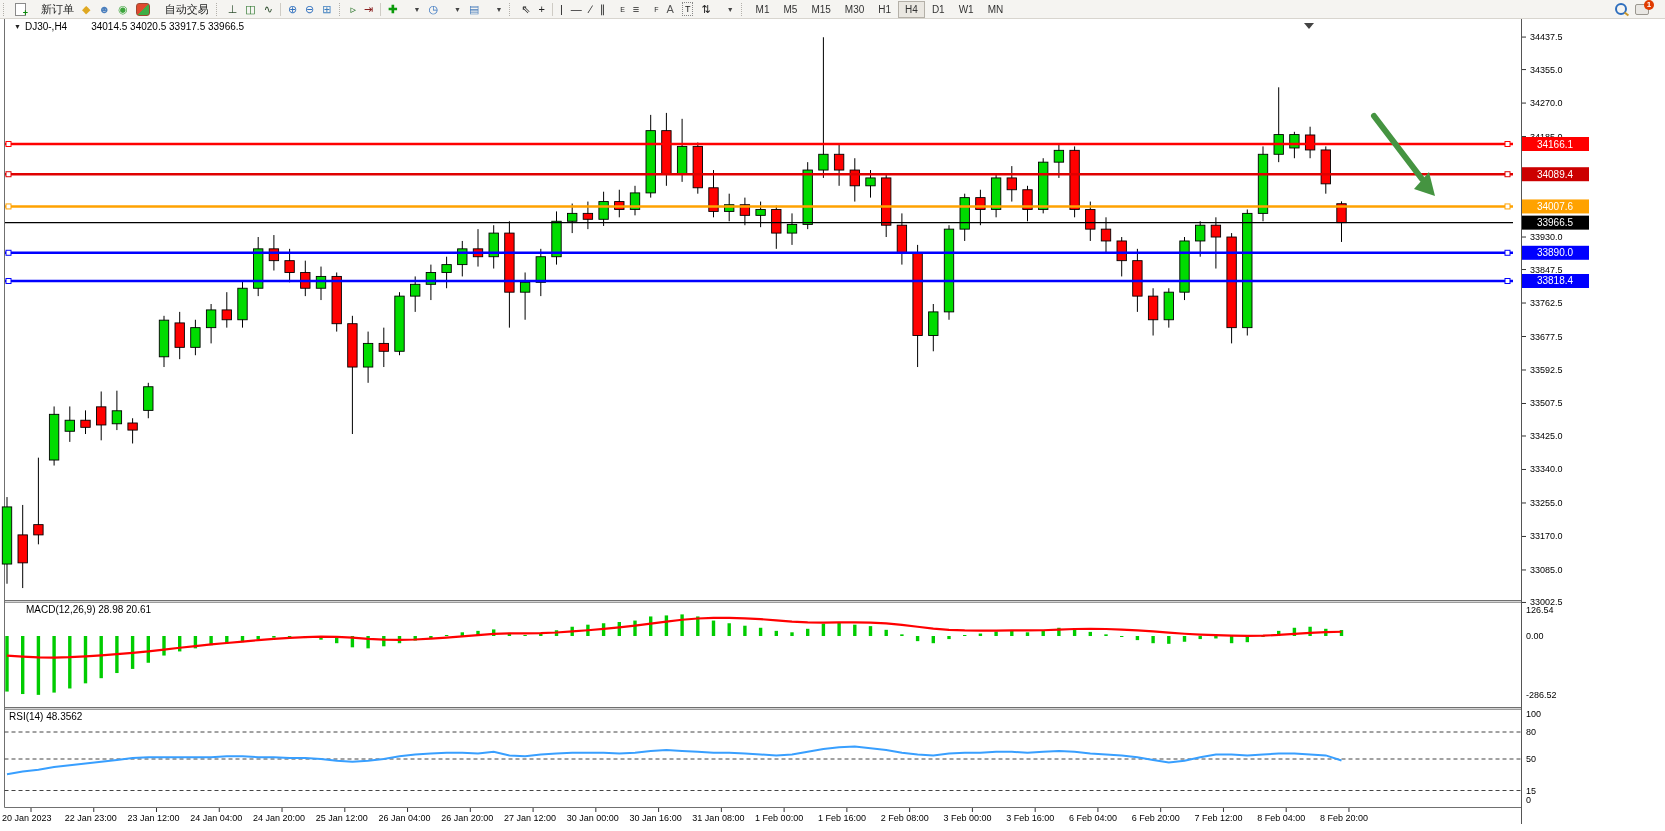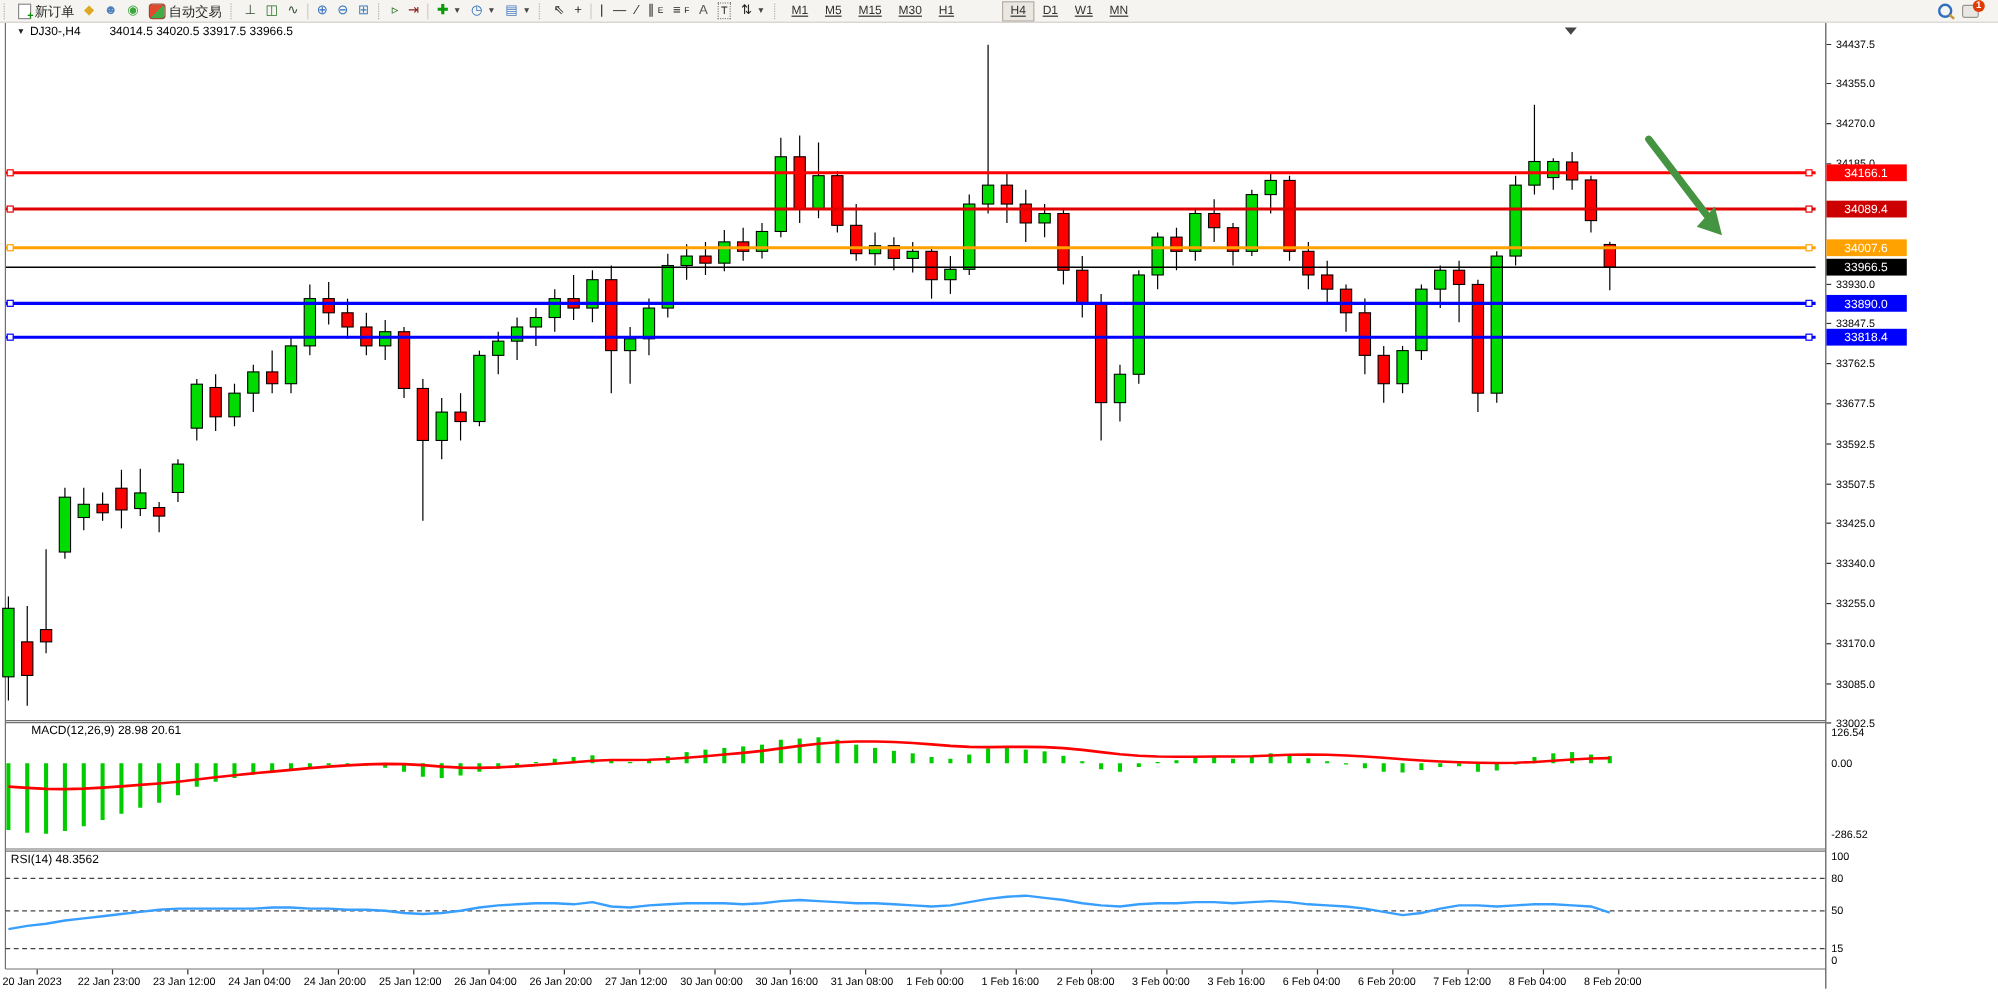--- a/index.html
+++ b/index.html
@@ -1,27 +1,27 @@
 <!DOCTYPE html>
 <html><head>
 <meta charset="utf-8">
 <style>
   html,body{margin:0;padding:0;width:1665px;height:831px;overflow:hidden;
     font-family:"Liberation Sans",sans-serif;background:#fff;}
   
   .toolbar{position:absolute;top:0;left:0;width:1665px;height:18px;background:#f5f4f1;
     border-bottom:1px solid #d8d5cf;display:flex;align-items:center;font-size:11px;color:#222;
     white-space:nowrap;z-index:5;}
-  .tbtn{height:16px;display:inline-flex;align-items:center;padding:0 3px;gap:3px;cursor:default;border:1px solid transparent;}
+  .tbtn{height:16px;display:inline-flex;align-items:center;padding:0 3px;gap:15px;cursor:default;border:1px solid transparent;}
   .sep{width:1px;height:13px;background:#cfccc5;margin:0 3px;flex:none;}
   .grip{width:4px;height:13px;border-left:1px dotted #b3b0aa;margin:0 3px;flex:none;}
   .ic{font-size:11px;line-height:12px;display:inline-block;}
   .caret{font-size:7px;color:#444;margin-left:1px;}
-  .tf{padding:0 6px;height:15px;line-height:15px;font-size:10px;color:#333;border:1px solid transparent;text-decoration:underline;}
-  .tf.active{background:#eae7e1;border:1px solid #b4b0a8;margin-left:33px;}
+  .tf{padding:0 6px;height:15px;line-height:15px;font-size:10px;color:#333;border:1px solid transparent;}
+  .tf.active{background:#eae7e1;border:1px solid #b4b0a8;}
   .pageic{width:9px;height:11px;background:#fff;border:1px solid #8a8a8a;position:relative;display:inline-block;}
   .pageic::after{content:'+';position:absolute;right:-3px;bottom:-4px;color:#0a8a0a;font-weight:bold;font-size:9px;}
   .autoic{width:12px;height:11px;border-radius:3px;display:inline-block;
     background:linear-gradient(135deg,#e04a2f 0 50%,#3fae46 50% 100%);border:1px solid #9c4a33;}
   .lens{width:8px;height:8px;border:2px solid #2f6fbe;border-radius:50%;position:relative;display:inline-block;}
   .lens::after{content:'';position:absolute;width:5px;height:2px;background:#c9972c;right:-4px;bottom:-2px;transform:rotate(40deg);}
   .bubble{width:12px;height:9px;background:#e9e7e3;border:1px solid #9a978f;border-radius:2px;position:relative;display:inline-block;margin-right:4px;}
   .badge{position:absolute;top:-5px;right:-6px;background:#e03b00;color:#fff;font-size:8px;width:10px;height:10px;
     line-height:10px;text-align:center;border-radius:50%;font-weight:bold;}
   .spacer{flex:1;}

